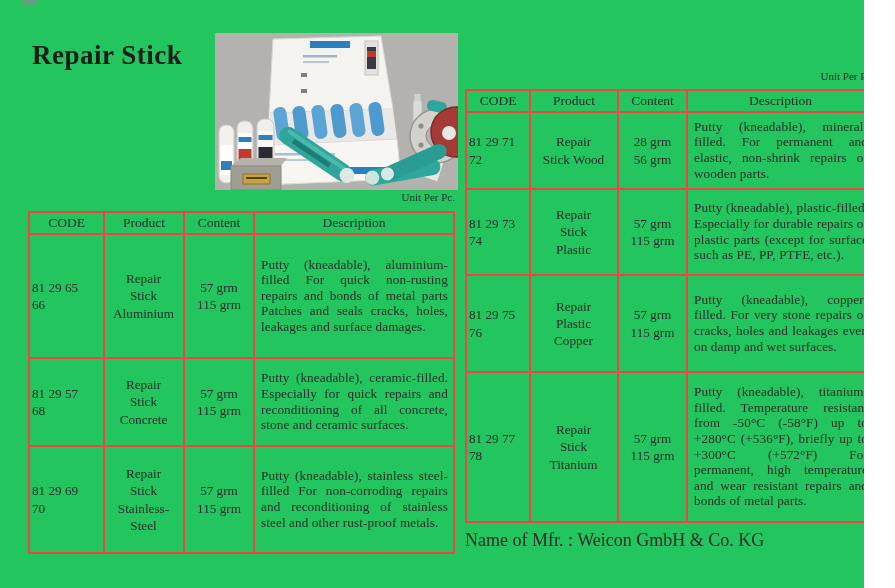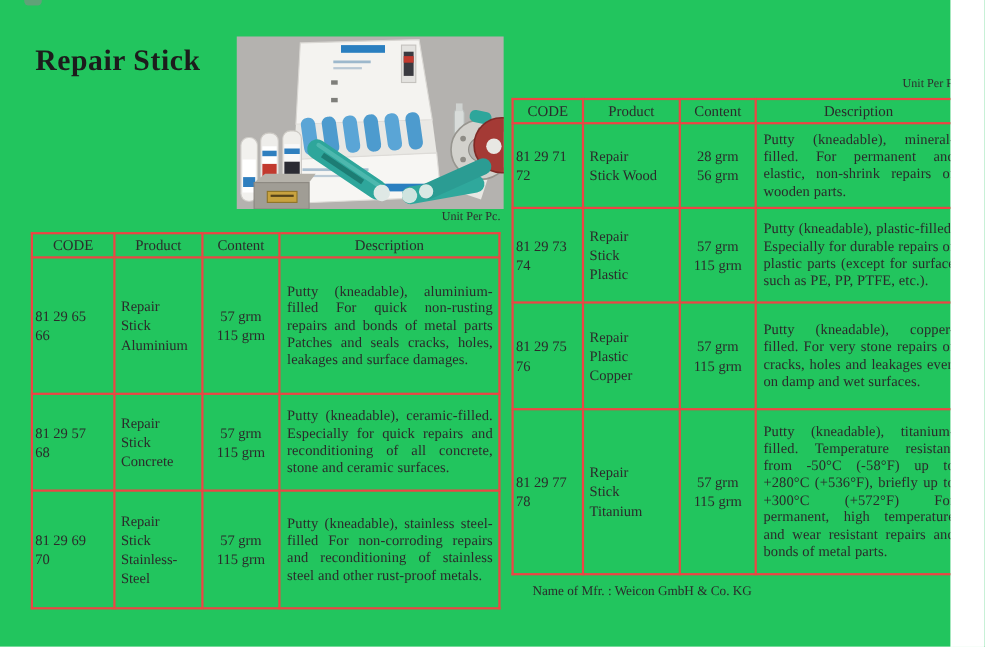--- a/index.html
+++ b/index.html
@@ -15,27 +15,27 @@
   .unit-right{left:714px;top:70px;width:160px;}
   table.catalog{
     position:absolute;border-collapse:collapse;table-layout:fixed;
     font-size:13.2px;color:#2b2b2b;
   }
   table.catalog td,table.catalog th{border:2px solid #ef4444;overflow:hidden;}
   table.catalog th{font-weight:normal;font-size:13.5px;text-align:center;padding:2px 2px;}
   .tbl-left{left:28px;top:211px;width:427px;}
   .tbl-right{left:465px;top:89px;width:410px;}
   td.code{text-align:left;vertical-align:middle;padding:2px 8px 2px 2px;white-space:pre-line;line-height:1.3;}
-  td.product{text-align:left;vertical-align:middle;padding:2px 6px 2px 5px;white-space:pre-line;line-height:1.3;}
+  td.product{text-align:center;vertical-align:middle;padding:2px 6px 2px 5px;white-space:pre-line;line-height:1.3;}
   td.content{text-align:center;vertical-align:middle;padding:12px 2px;white-space:pre-line;line-height:1.3;}
   td.desc{
     text-align:justify;vertical-align:middle;padding:2px 5px 3px 6px;
     line-height:1.18;letter-spacing:.1px;border-radius:10px;
   }
-  .footer-note{position:absolute;left:484px;top:530px;font-size:12px;color:#2b2b2b;}
+  .footer-note{position:absolute;left:465px;top:530px;font-size:18px;color:#2b2b2b;}
 </style>
 </head>
 <body>
 
 <div class="page">
 
   <div class="scan-artifact"></div>
 
   <div class="page-title">Repair Stick</div>
 

